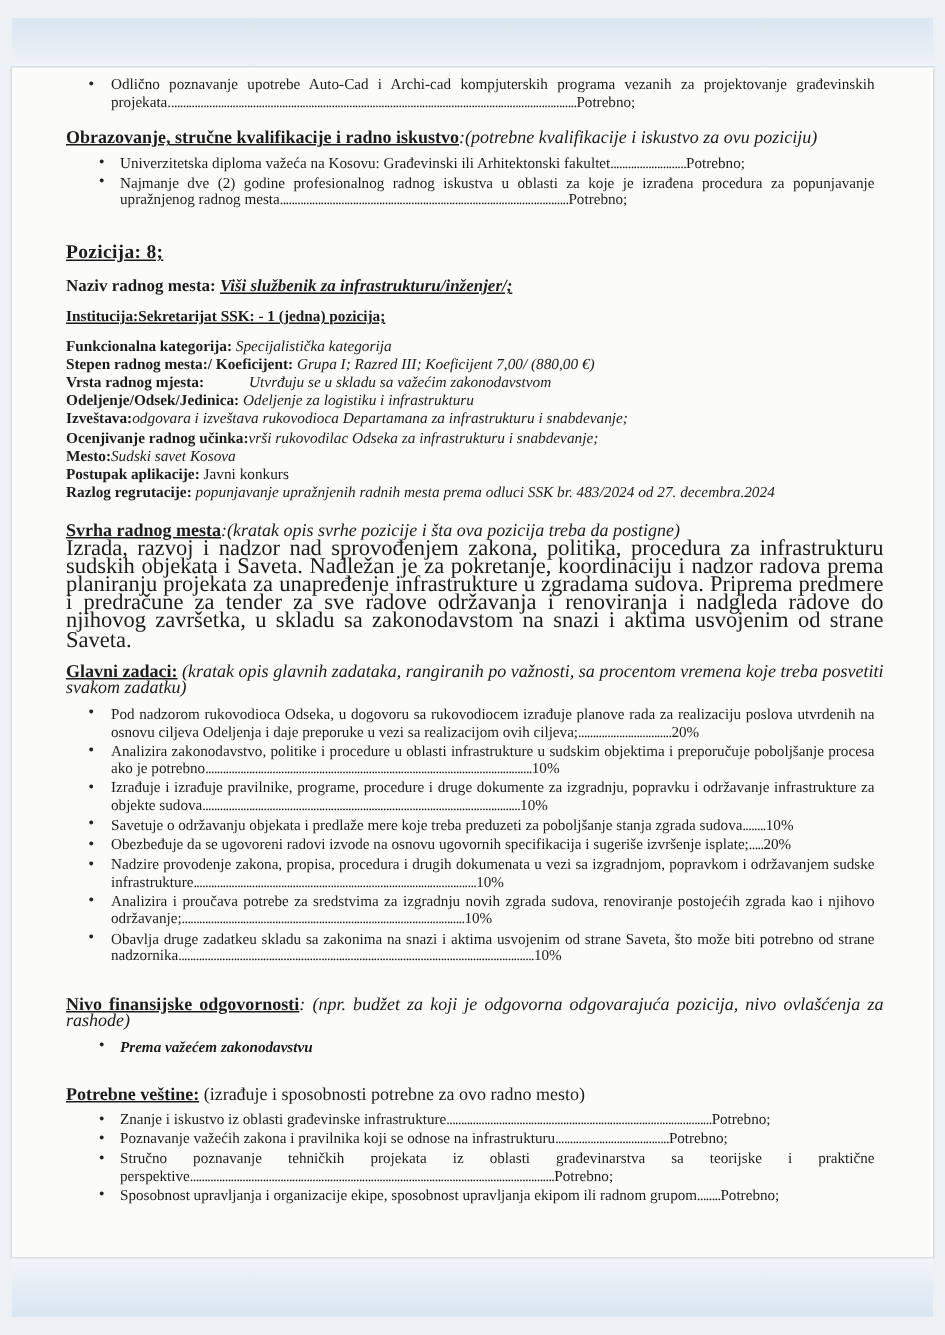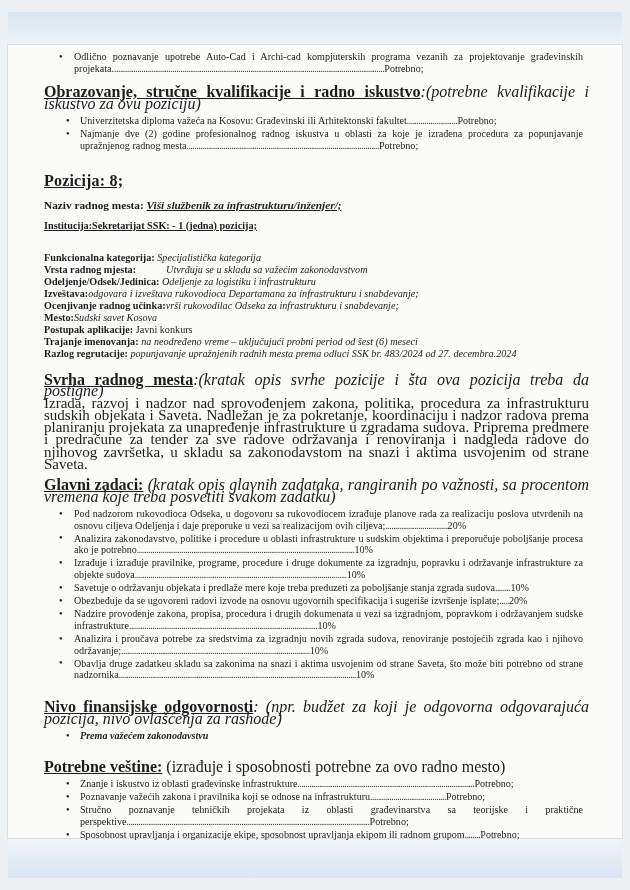--- a/index.html
+++ b/index.html
@@ -51,21 +51,21 @@
     position: absolute;
     left: 36px;
     right: 33px;
     top: 0;
     bottom: 0;
     color: #1c1c1c;
   }
 
   
   .doc-text {
-    font-size: 16px;
+    font-size: 12px;
     line-height: 11.6px;
     text-align: justify;
   }
   .hdg {
     font-weight: bold;
     text-decoration: underline;
   }
   .it { font-style: italic; }
   .bd { font-weight: bold; }
   .dots {
@@ -98,21 +98,21 @@
   ul.blist.indent2 > li { padding-left: 30px; }
   ul.blist.indent2 > li::before { left: 16px; }
 
   .sect { margin-top: 0; }
   .gap-sm { height: 5px; }
   .gap-md { height: 9px; }
   .gap-lg { height: 13px; }
 
   
   .pos-title {
-    font-size: 16px;
+    font-size: 13px;
     font-weight: bold;
     text-decoration: underline;
     letter-spacing: 0.2px;
   }
   .naziv-line {
     font-size: 11.3px;
     font-weight: bold;
   }
   .naziv-line .val {
     font-style: italic;
@@ -121,21 +121,20 @@
   }
   .inst-line {
     font-size: 10.2px;
     font-weight: bold;
     text-decoration: underline;
   }
   .inst-line .lbl { font-weight: bold; }
   .attr-list {
     font-size: 10.2px;
     line-height: 12.1px;
-    margin-top: 12px;
   }
   .attr-list .lbl { font-weight: bold; }
   .attr-list .val { font-style: italic; }
   .attr-list .val-plain { font-style: normal; }
   .spacer-tab { display: inline-block; width: 30px; }
 
   .para {
     font-size: 15px;
     line-height: 12.2px;
     text-align: justify;
@@ -176,27 +175,27 @@
       <div class="naziv-line"><span>Naziv radnog mesta:</span> <span class="val">Viši službenik  za infrastrukturu/inženjer/;</span></div>
 
       <div class="gap-md"></div>
 
       <div class="inst-line"><span class="lbl">Institucija:</span><span>Sekretarijat SSK: - 1 (jedna) pozicija;</span></div>
 
       <div class="gap-md"></div>
 
       <div class="attr-list" id="attr-list">
           <div><span class="lbl">Funkcionalna kategorija:</span> <span class="val">Specijalistička kategorija</span></div>
+          <div><span class="lbl">Stepen radnog mesta:/ Koeficijent:</span> <span class="val">Grupa I; Razred  III; Koeficijent 7,00/ (880,00 €)</span></div>
           <div><span class="lbl">Vrsta radnog mjesta:</span><span class="spacer-tab"></span><span class="val">Utvrđuju se u skladu sa važećim zakonodavstvom</span></div>
           <div><span class="lbl">Odeljenje/Odsek/Jedinica:</span> <span class="val">Odeljenje za logistiku i infrastrukturu</span></div>
           <div><span class="lbl">Izveštava:</span><span class="val">odgovara i izveštava rukovodioca Departamana za infrastrukturu i snabdevanje;</span></div>
           <div><span class="lbl">Ocenjivanje radnog učinka:</span><span class="val">vrši rukovodilac Odseka  za infrastrukturu i snabdevanje;</span></div>
           <div><span class="lbl">Mesto:</span><span class="val">Sudski savet Kosova</span></div>
           <div><span class="lbl">Postupak aplikacije:</span> <span class="val val-plain">Javni konkurs</span></div>
-          <div><span class="lbl">Trajanje imenovanja:</span> <span class="val">na neodređeno vreme – uključujući probni period od šest (6) meseci</span></div>
           <div><span class="lbl">Razlog  regrutacije:</span> <span class="val">popunjavanje upražnjenih radnih mesta prema odluci SSK br. 483/2024 od 27. decembra.2024</span></div>
         </div>
 
       <div class="gap-lg"></div>
 
       <div class="sect">
         <div class="doc-text"><span class="hdg">Svrha radnog mesta</span><span class="it">:(kratak opis svrhe pozicije i šta ova pozicija treba da postigne)</span></div>
         <div class="para">Izrada, razvoj  i nadzor nad sprovođenjem zakona, politika, procedura za infrastrukturu sudskih objekata i Saveta. Nadležan je za pokretanje, koordinaciju i nadzor radova prema planiranju projekata za unapređenje infrastrukture u zgradama sudova. Priprema predmere i predračune za tender za sve radove održavanja i renoviranja i nadgleda radove do njihovog završetka, u skladu sa zakonodavstom na snazi i aktima usvojenim od strane Saveta.</div>
       </div>
 

